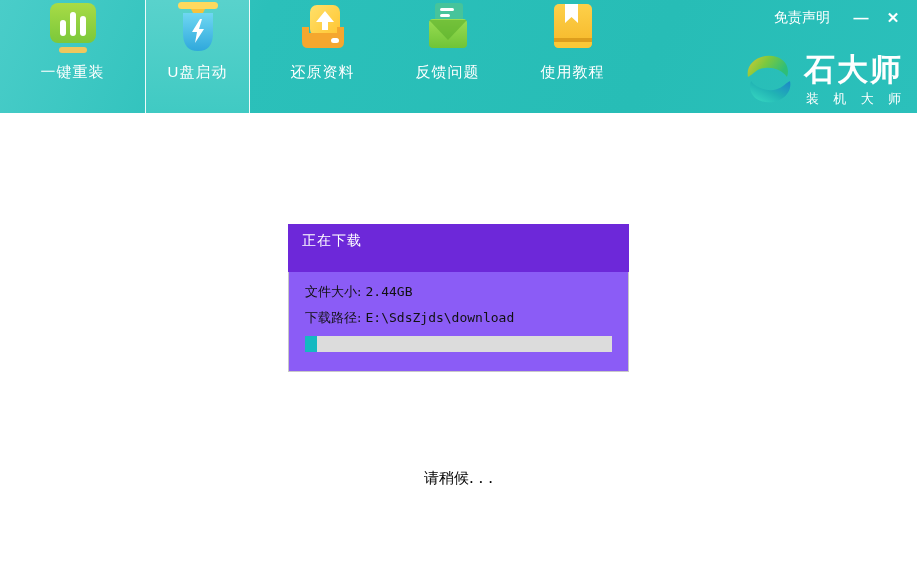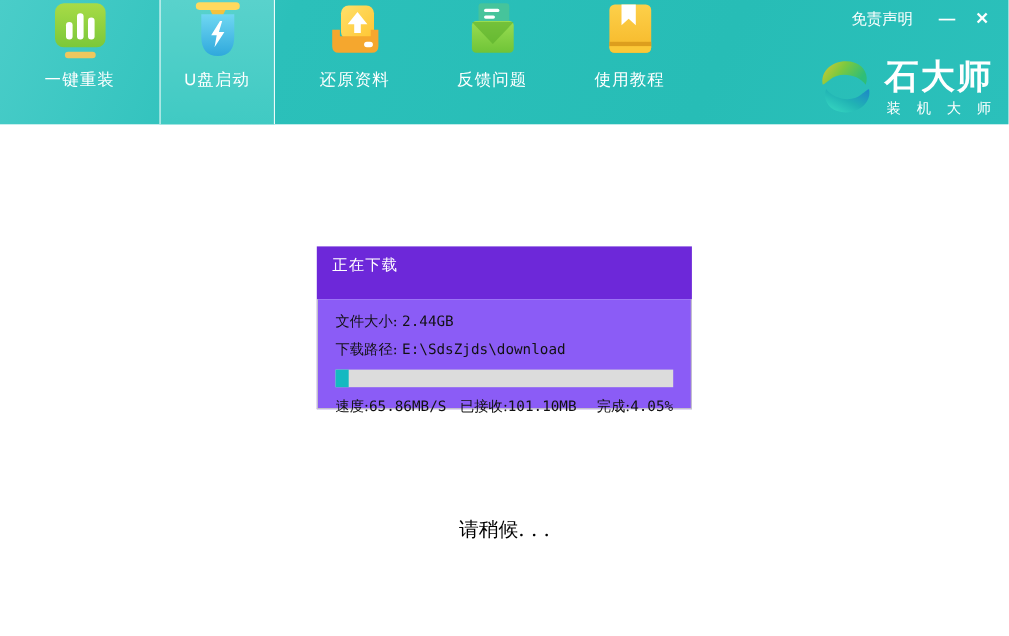--- a/index.html
+++ b/index.html
@@ -57,21 +57,21 @@
   .progress-fill { height:100%; width:0; background:#14B9C1; }
   .dlg-stats { display:flex; font-size:13px; color:#111; white-space:nowrap; }
   .dlg-stats .stat { font-family:"DejaVu Serif", serif; }
   .dlg-stats .stat .val { font-family:"DejaVu Sans Mono", monospace; }
   .stat-speed { width:122px; }
   .stat-received { width:134px; }
 
   
   .status-text {
     position:absolute; left:0; top:469px; width:100%;
-    text-align:center; font-size:18px; color:#000;
+    text-align:center; font-size:15px; color:#000;
     font-family:"DejaVu Serif", serif;
   }
 </style>
 </head>
 <body>
 
 <div class="app">
 
   <div class="header">
 
@@ -216,23 +216,18 @@
     <div class="dialog-body">
       <div class="dlg-row">
         <span>文件大小: </span><span class="val">2.44GB</span>
       </div>
       <div class="dlg-row">
         <span>下载路径: </span><span class="val">E:\SdsZjds\download</span>
       </div>
       <div class="progress-track">
         <div class="progress-fill" style="width: 4.05%;"></div>
       </div>
-      <div class="dlg-stats">
-        <span class="stat stat-speed"><span>速度:</span><span class="val">65.86MB/S</span></span>
-        <span class="stat stat-received"><span>已接收:</span><span class="val">101.10MB</span></span>
-        <span class="stat"><span>完成:</span><span class="val">4.05%</span></span>
-      </div>
     </div>
   </div>
 
   <div class="status-text">请稍候. . .</div>
 
 </div>
 
 </body></html>

